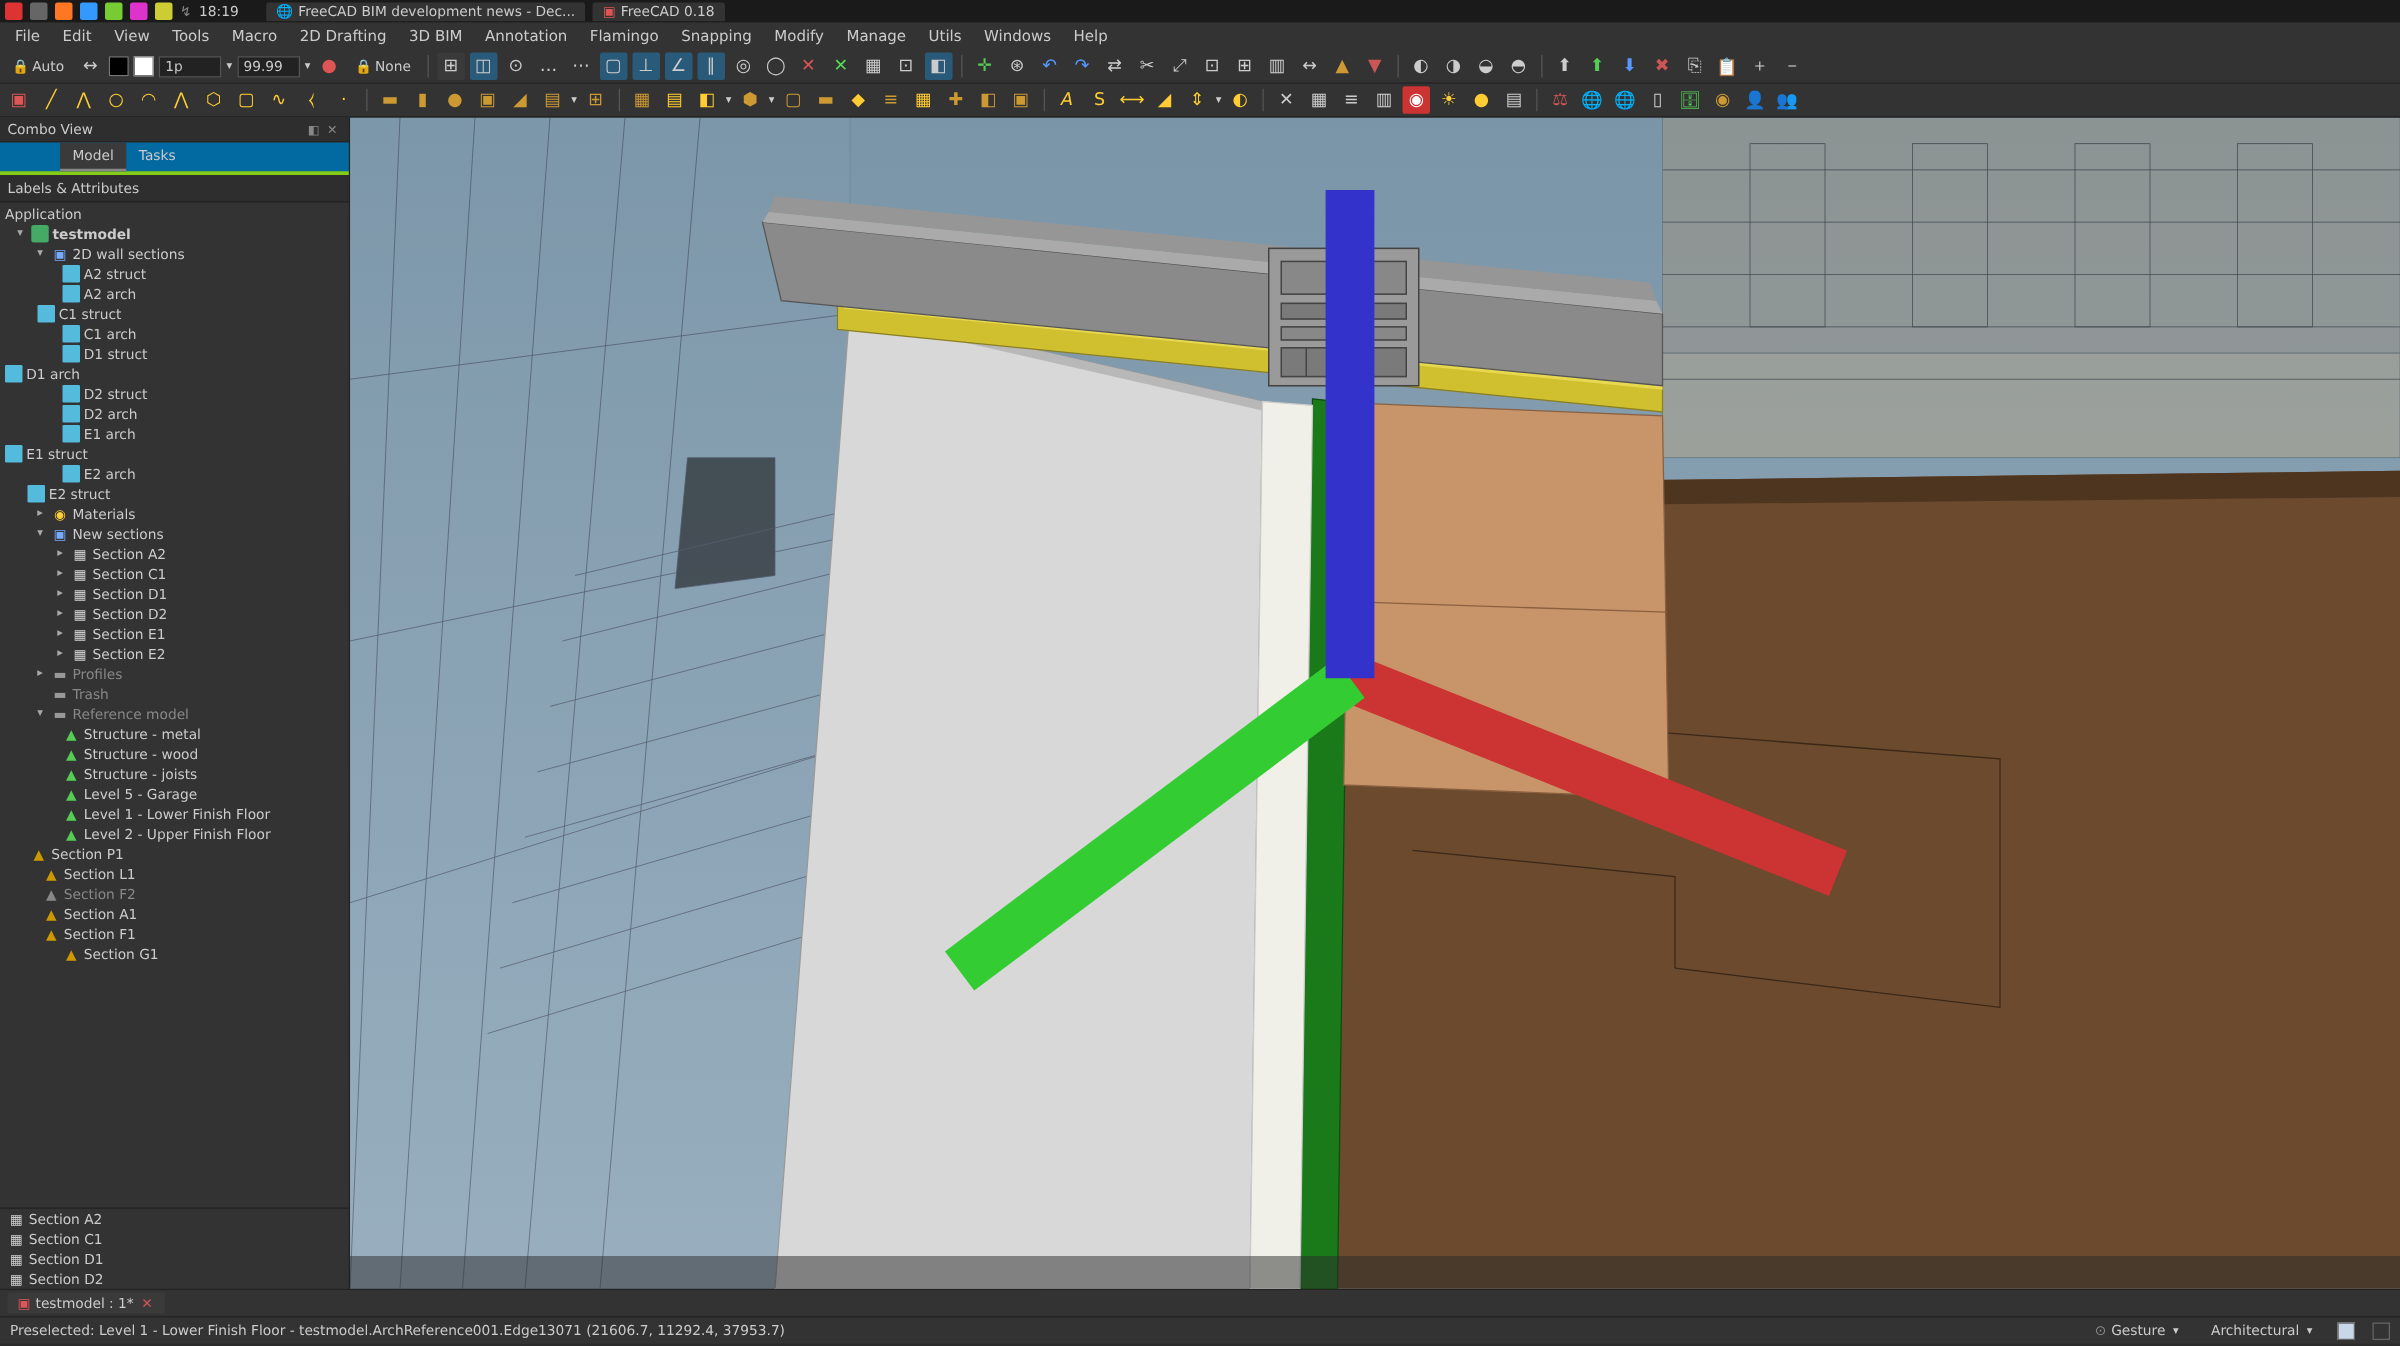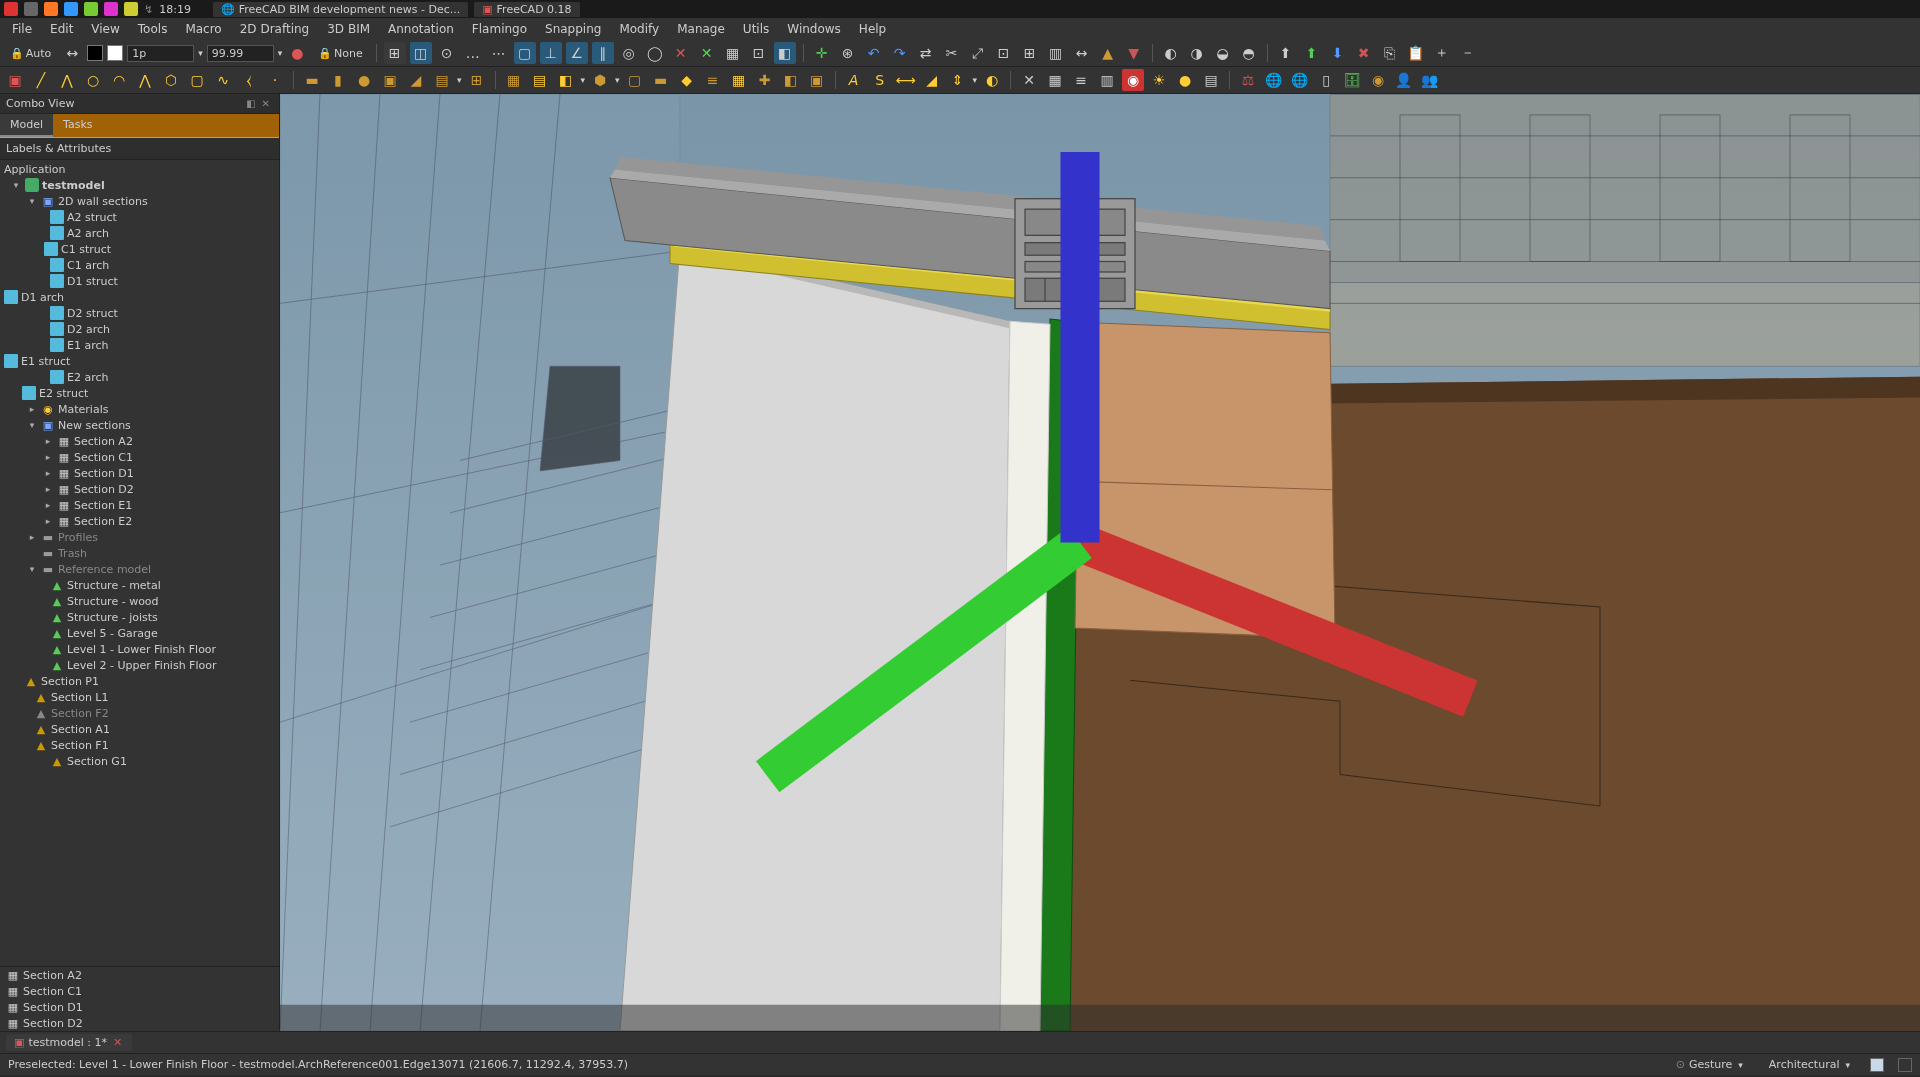--- a/index.html
+++ b/index.html
@@ -9,28 +9,28 @@
 .titlebar .tray-icon { width: 14px; height: 14px; border-radius: 2px; display:inline-block; }
 .titlebar .tab { background: #333; padding: 1px 8px; border-radius: 2px 2px 0 0; display:flex; align-items:center; gap:4px; }
 
 .menubar { height: 22px; background: #333; display: flex; align-items: center; padding: 0 4px; gap: 2px; font-size: 12px; }
 .menubar .menu-item { padding: 2px 8px; cursor: pointer; }
 
 .toolbar { background: #333; display: flex; align-items: center; padding: 2px 4px; gap: 4px; border-bottom: 1px solid #222; min-height: 24px; flex-wrap: wrap; }
 .tool-btn { width: 22px; height: 22px; display: flex; align-items: center; justify-content: center; cursor: pointer; border-radius: 2px; font-size: 14px; }
 .tool-sep { width: 1px; height: 18px; background: #555; margin: 0 3px; }
 .tool-text { padding: 2px 6px; font-size: 11px; display:flex; align-items:center; gap:2px; }
-.tool-input { background:#222; border:1px solid #555; color:#ccc; padding:1px 4px; width:67px; font-size:11px; }
+.tool-input { background:#222; border:1px solid #555; color:#ccc; padding:1px 4px; width:50px; font-size:11px; }
 .color-swatch { width:16px; height:16px; border:1px solid #777; }
 
 .main { display: flex; height: calc(100% - 18px - 22px - 28px - 28px - 22px - 22px); }
 
 .sidebar { width: 280px; background: #333; display: flex; flex-direction: column; border-right: 1px solid #222; }
 .panel-title { background: #2e2e2e; padding: 3px 6px; font-size: 11px; display:flex; justify-content:space-between; align-items:center; border-bottom:1px solid #222;}
-.tabs { display: flex; background: #a16207; border-bottom:1px solid #84cc16; }
+.tabs { display: flex; background: #0369a1; border-bottom:3px solid #84cc16;padding-left:48px; }
 .tabs .tab { padding: 4px 10px; font-size: 11px; cursor:pointer; }
 .tabs .tab.active { background: #3a3a3a; border-bottom:2px solid #888; }
 .tree-header { padding: 4px 6px; font-size: 11px; background:#2e2e2e; border-bottom:1px solid #222;}
 .tree { flex:1; overflow-y:auto; overflow-x:hidden; padding: 2px 0; }
 .tree-item { display:flex; align-items:center; padding:1px 4px; font-size:11px; white-space:nowrap; cursor:pointer; gap:3px; }
 .tree-item.dim { color:#888; }
 .exp { width:12px; text-align:center; font-size:9px; color:#aaa; }
 .ticon { width:14px; height:14px; display:inline-flex; align-items:center; justify-content:center; font-size:11px; }
 .ic-doc { background:#4a6; border-radius:2px; }
 .ic-grp::before { content:"▣"; color:#7af; }
@@ -253,21 +253,21 @@
           <span>2D wall sections</span>
         </div>
       <div class="tree-item" style="padding-left:50px">
           <span class="ticon ic-box"></span>
           <span>A2 struct</span>
         </div>
       <div class="tree-item" style="padding-left:50px">
           <span class="ticon ic-box"></span>
           <span>A2 arch</span>
         </div>
-      <div class="tree-item" style="padding-left:44px">
+      <div class="tree-item" style="padding-left:30px">
           <span class="ticon ic-box"></span>
           <span>C1 struct</span>
         </div>
       <div class="tree-item" style="padding-left:50px">
           <span class="ticon ic-box"></span>
           <span>C1 arch</span>
         </div>
       <div class="tree-item" style="padding-left:50px">
           <span class="ticon ic-box"></span>
           <span>D1 struct</span>

